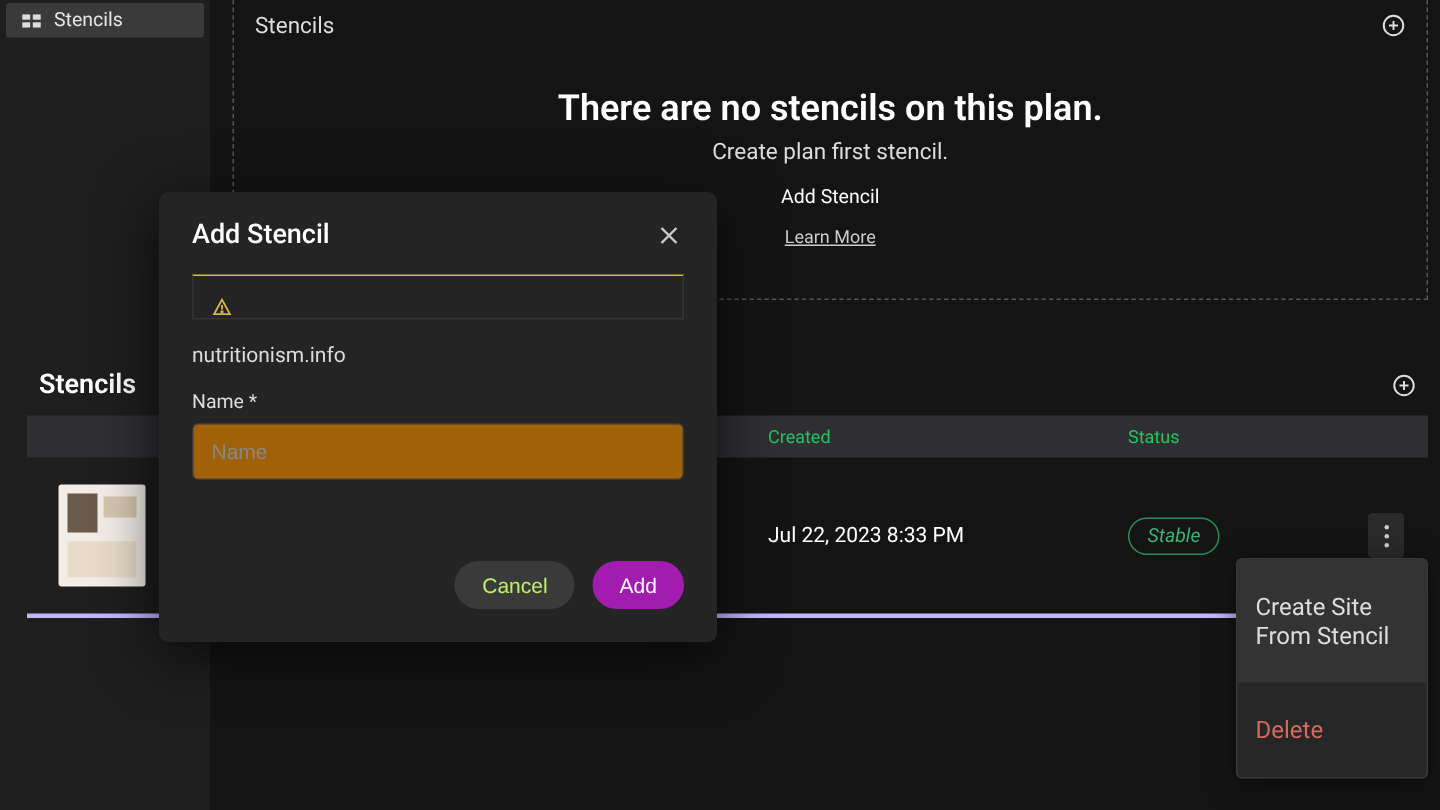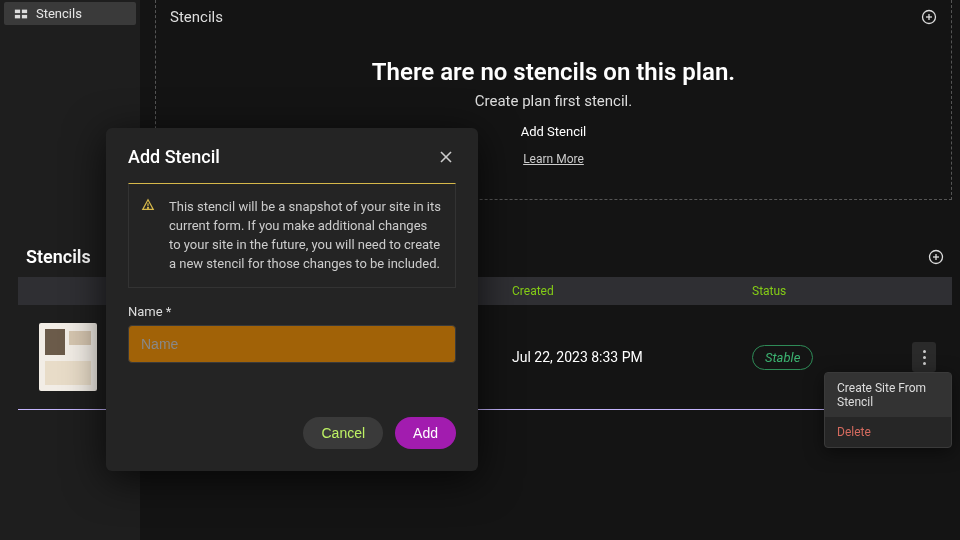--- a/index.html
+++ b/index.html
@@ -18,43 +18,43 @@
   .empty-state { text-align: center; margin-top: 24px; }
   .empty-state h2 { font-size: 24px; font-weight: 600; color: #fff; }
   .empty-state p { font-size: 15px; color: #ddd; margin-top: 6px; }
   .empty-state .primary-link { margin-top: 14px; font-size: 13px; color: #fff; display: inline-block; }
   .empty-state .learn-more { margin-top: 12px; font-size: 12px; color: #ccc; text-decoration: underline; display: inline-block; }
 
   
   .table-section { position: absolute; left: 18px; top: 240px; width: 934px; }
   .table-section .section-header { display: flex; align-items: center; justify-content: space-between; padding: 6px 8px 10px 8px; }
   .table-section .section-header h3 { font-size: 18px; font-weight: 600; color: #fff; }
-  .table-head { display: flex; align-items: center; background: #2f2f33; height: 28px; font-size: 12px; color: #84cc16; }
+  .table-head { display: flex; align-items: center; background: #2f2f33; height: 28px; font-size: 12px; color: #22c55e; }
   .table-head .col-thumb { width: 100px; }
   .table-head .col-name { flex: 1; }
   .table-head .col-created { width: 240px; text-align: left; }
   .table-head .col-status { width: 160px; text-align: left; }
   .table-head .col-actions { width: 40px; }
 
-  .table-row { display: flex; align-items: center; border-bottom: 1px solid #c4b5fd; padding: 18px 0; }
+  .table-row { display: flex; align-items: center; border-bottom: 3px solid #c4b5fd; padding: 18px 0; }
   .table-row .col-thumb { width: 100px; display: flex; justify-content: center; }
   .thumb { width: 58px; height: 68px; background: #f2ede6; border-radius: 2px; position: relative; overflow: hidden; }
   .thumb::before { content:""; position:absolute; left:6px; top:6px; width:20px; height:26px; background:#6b5b4a; }
   .thumb::after { content:""; position:absolute; right:6px; top:8px; width:22px; height:14px; background:#d6c6b0; }
   .thumb .blk { position:absolute; left:6px; bottom:6px; width:46px; height:24px; background:#e8dcc8; }
   .table-row .col-name { flex: 1; font-size: 14px; color: #fff; }
   .table-row .col-created { width: 240px; font-size: 14px; color: #fff; }
   .table-row .col-status { width: 160px; font-style: italic; }
   .status-badge { display: inline-block; padding: 4px 12px; border: 1px solid #2e8b57; color: #3cb371; border-radius: 14px; font-size: 13px; }
   .table-row .col-actions { width: 40px; position: relative; }
   .kebab { width: 24px; height: 30px; background: #2a2a2a; border-radius: 3px; display: flex; flex-direction: column; align-items: center; justify-content: center; gap: 3px; cursor: pointer; }
   .kebab span { width: 3px; height: 3px; background: #ccc; border-radius: 50%; }
 
   .row-menu { position: absolute; top: 30px; right: 0; width: 128px; background: #262626; border: 1px solid #3a3a3a; border-radius: 4px; box-shadow: 0 4px 18px rgba(0,0,0,0.5); z-index: 5; }
-  .row-menu .menu-item { padding: 8px 12px; font-size: 12px; color: #ddd; cursor: pointer; }
+  .row-menu .menu-item { padding: 22px 12px; font-size: 16px; color: #ddd; cursor: pointer; }
   .row-menu .menu-item:first-child { background: #333; }
   .row-menu .menu-item.danger { color: #d46a5e; }
 
   
   .plus-circle { width: 16px; height: 16px; display: inline-block; position: relative; }
   .plus-circle svg { width: 16px; height: 16px; }
 
   
   .modal { position: absolute; left: 106px; top: 128px; width: 372px; background: #242424; border-radius: 6px; box-shadow: 0 8px 40px rgba(0,0,0,0.7); padding: 18px 22px 22px 22px; z-index: 20; }
   .modal-header { display: flex; align-items: center; justify-content: space-between; margin-bottom: 16px; }
@@ -164,22 +164,22 @@
       </div>
     </div>
     <div class="alert">
       <span class="warn-icon">
         <svg width="14" height="14" viewBox="0 0 16 16" fill="none" stroke="#d6b84a" stroke-width="1.4">
             <path d="M8 2 L14 13 L2 13 Z"></path>
             <line x1="8" y1="6" x2="8" y2="9.5"></line>
             <circle cx="8" cy="11.3" r="0.6" fill="#d6b84a"></circle>
           </svg>
       </span>
-      <span>This stencil will be a snapshot of your site in its current form. If you make additional changes to your site in the future, you will need to create a new stencil for those changes to be included.</span>
     </div>
+    <div class="site-label">nutritionism.info</div>
     <div class="field-label">Name *</div>
     <input class="text-input" placeholder="Name" style="">
     <div class="modal-footer">
       <button class="btn btn-cancel">Cancel</button>
       <button class="btn btn-primary">Add</button>
     </div>
   </div>
 
 </div>
 

